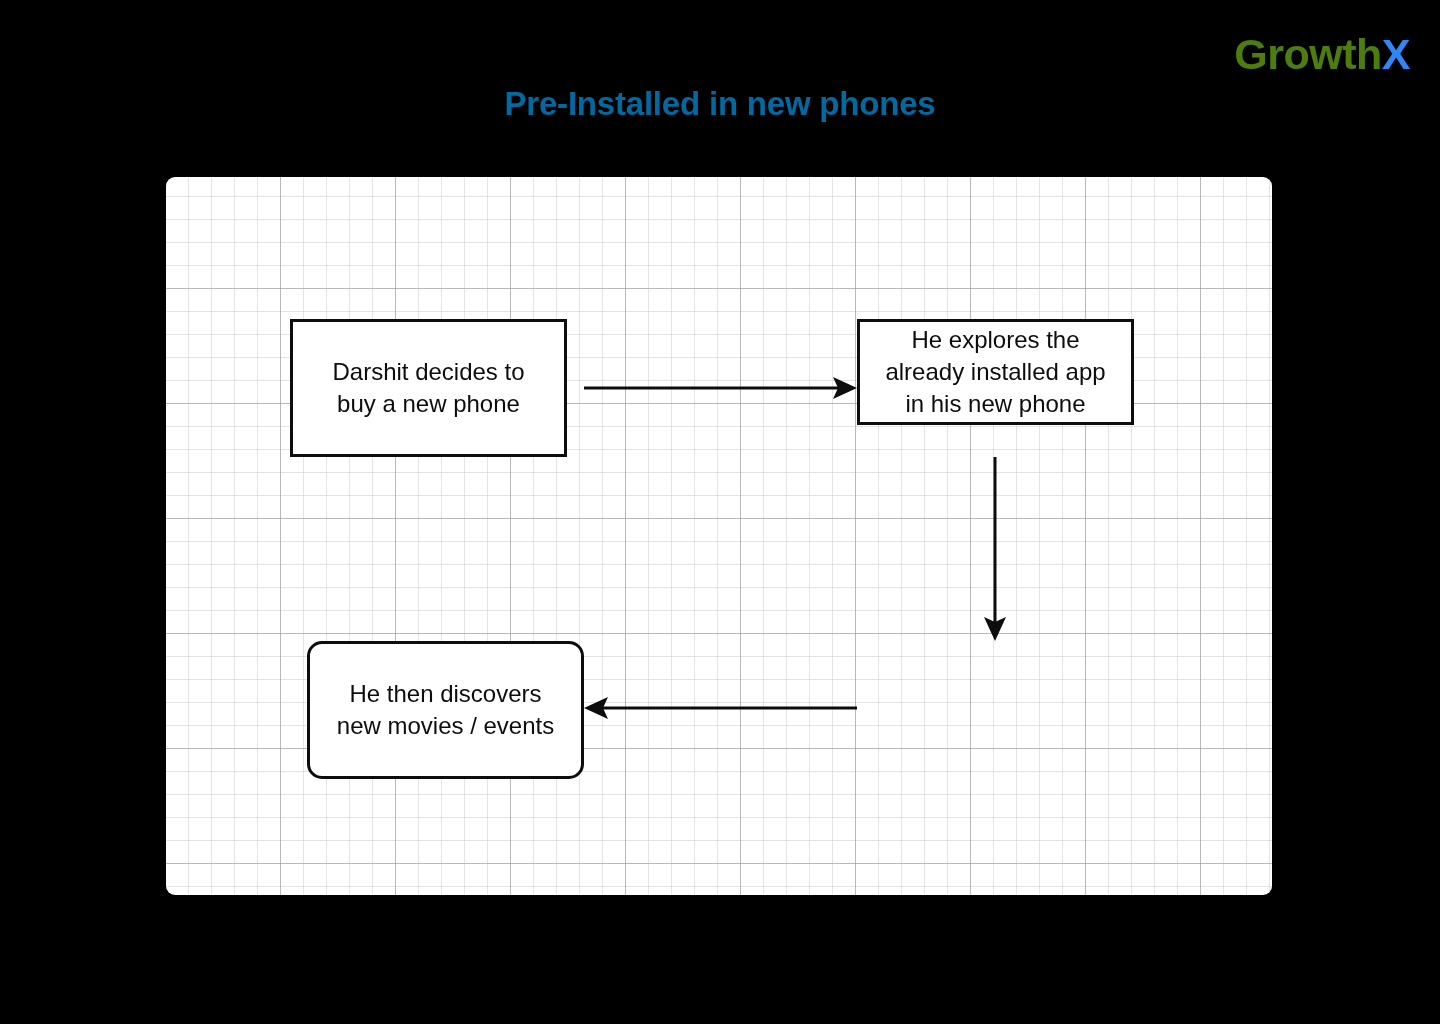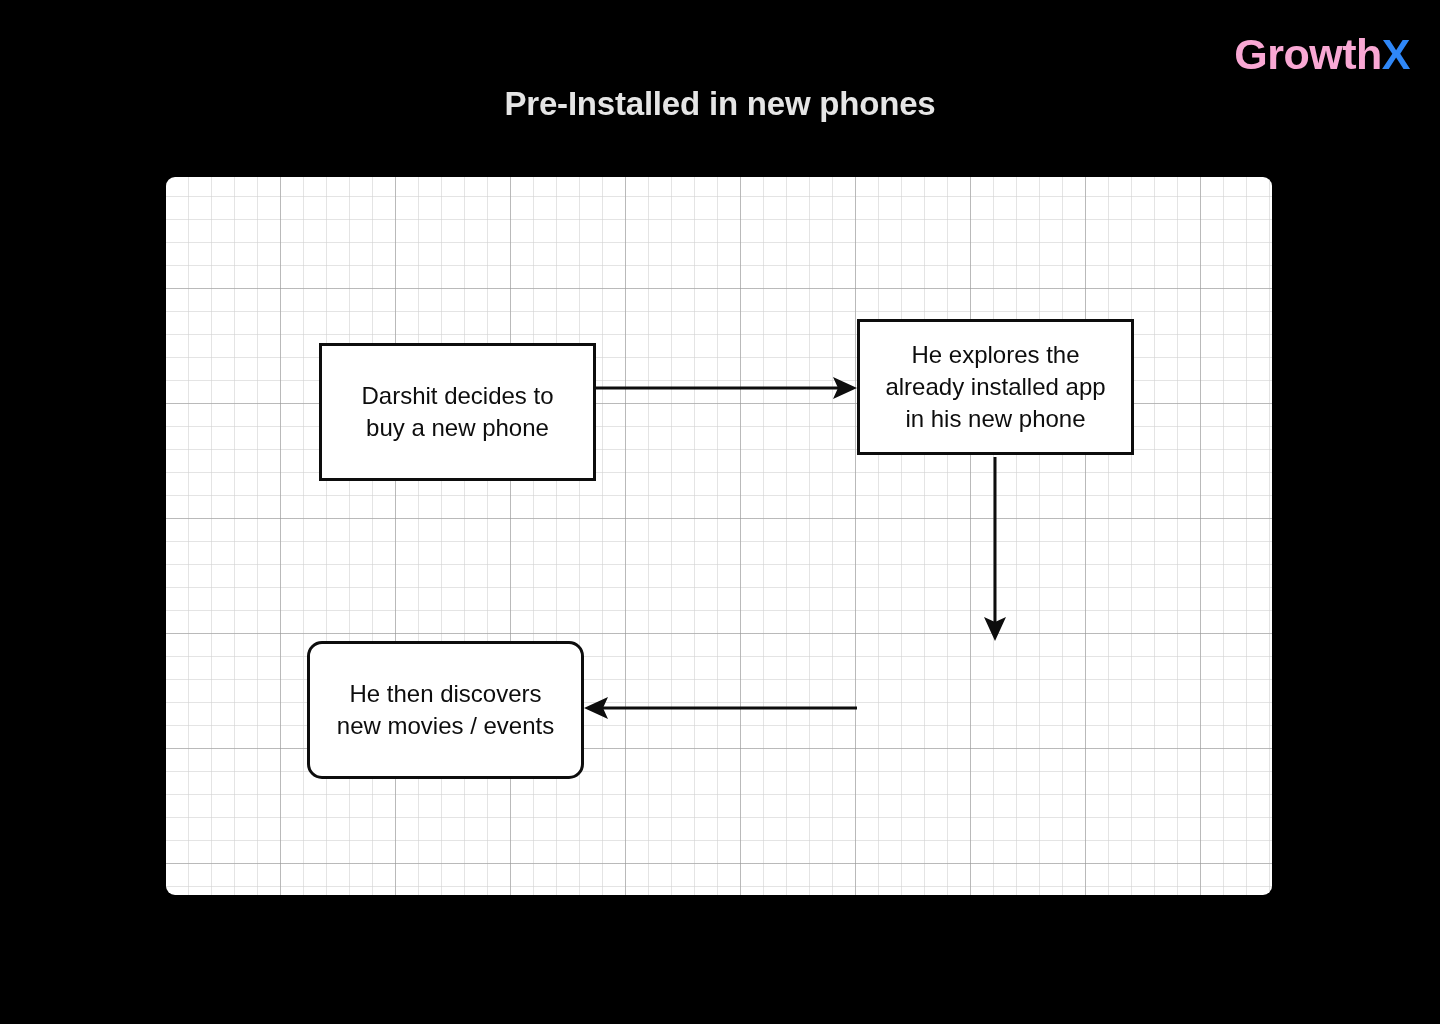--- a/index.html
+++ b/index.html
@@ -20,29 +20,29 @@
   .brand {
     position:absolute;
     top:33px; right:30px;
     font-family:"Liberation Sans", sans-serif;
     font-size:43px;
     font-weight:700;
     letter-spacing:-0.5px;
     line-height:1;
     white-space:nowrap;
   }
-  .brand .word { color:#f9a8d4; }
+  .brand .word { color:#4d7c0f; }
   .brand .x    { color:#2f87f7; font-weight:700; }
 
   
   .slide-title {
     position:absolute;
     top:84px; left:0; width:1440px;
     text-align:center;
-    color:#e5e5e5;
+    color:#0369a1;
     font-family:"Liberation Sans", sans-serif;
     font-size:33px;
     font-weight:700;
     letter-spacing:-0.2px;
     line-height:1.2;
   }
 
   
   .canvas {
     position:absolute;
@@ -82,22 +82,22 @@
     justify-content:center;
     text-align:center;
     color:#0d0d0d;
     font-family:"Liberation Sans", sans-serif;
     font-size:24px;
     line-height:1.33;
     white-space:pre-line;
     padding:6px 10px;
   }
   
-  #node-1 { left:153px;  top:142px; width:277px; height:138px;margin-top:24px; }
-  #node-2 { left:691px;  top:142px; width:277px; height:136px; }
+  #node-1 { left:124px;  top:142px; width:277px; height:138px; }
+  #node-2 { left:691px;  top:142px; width:277px; height:106px; }
   #node-3 { left:691px;  top:464px; width:277px; height:138px; }
   #node-4 { left:141px;  top:464px; width:277px; height:138px;border-radius:15px; }
 
   
   .connectors {
     position:absolute;
     inset:0;
     width:1106px; height:718px;
     pointer-events:none;
   }

